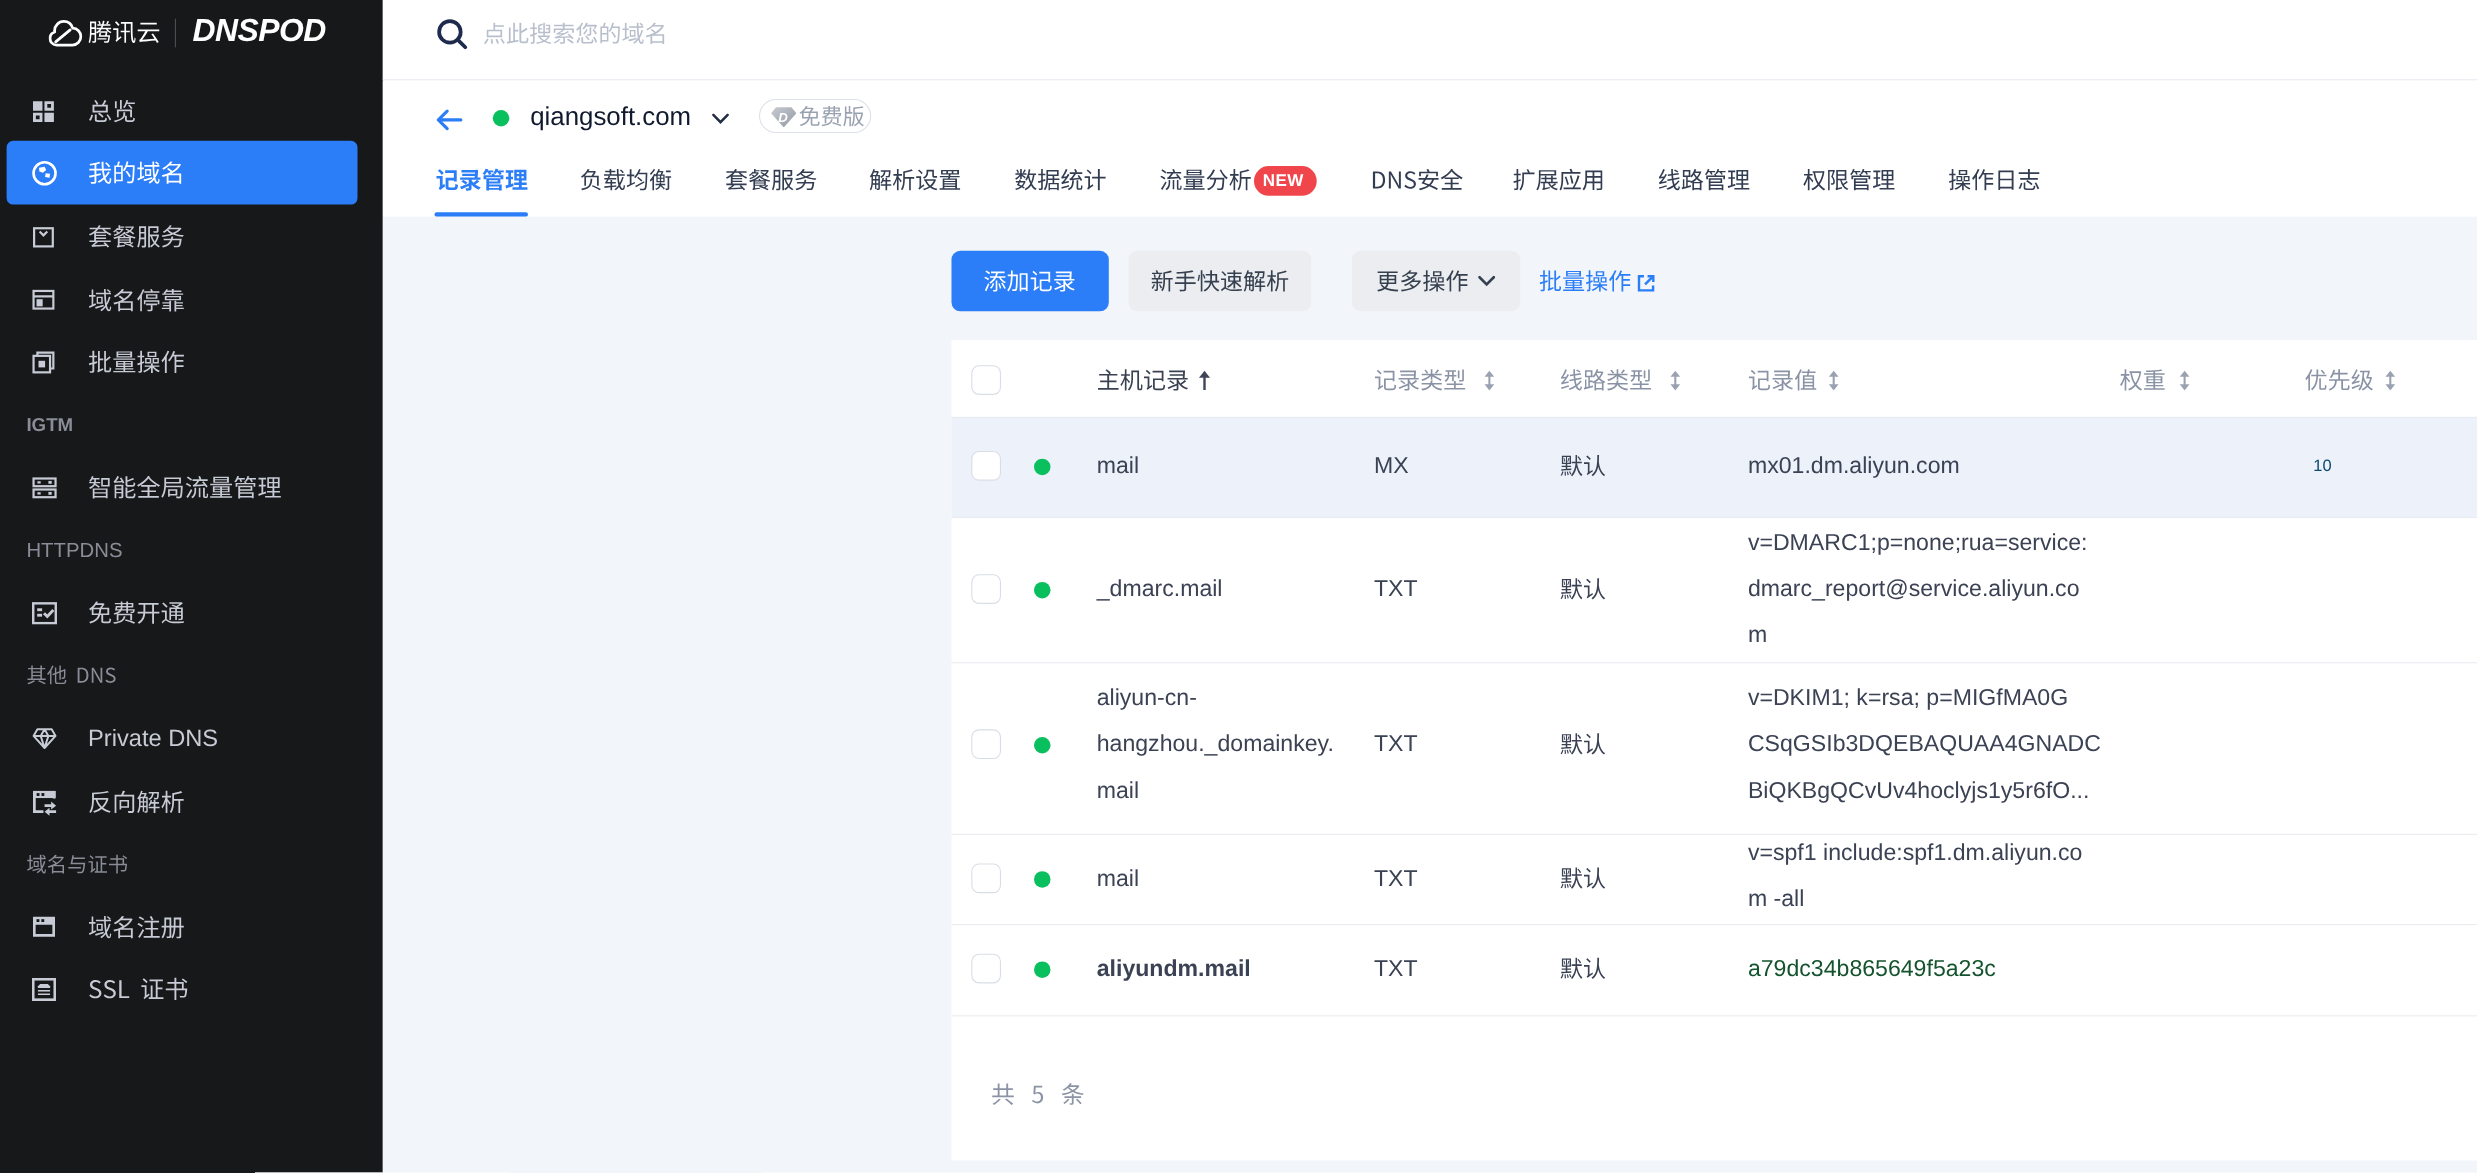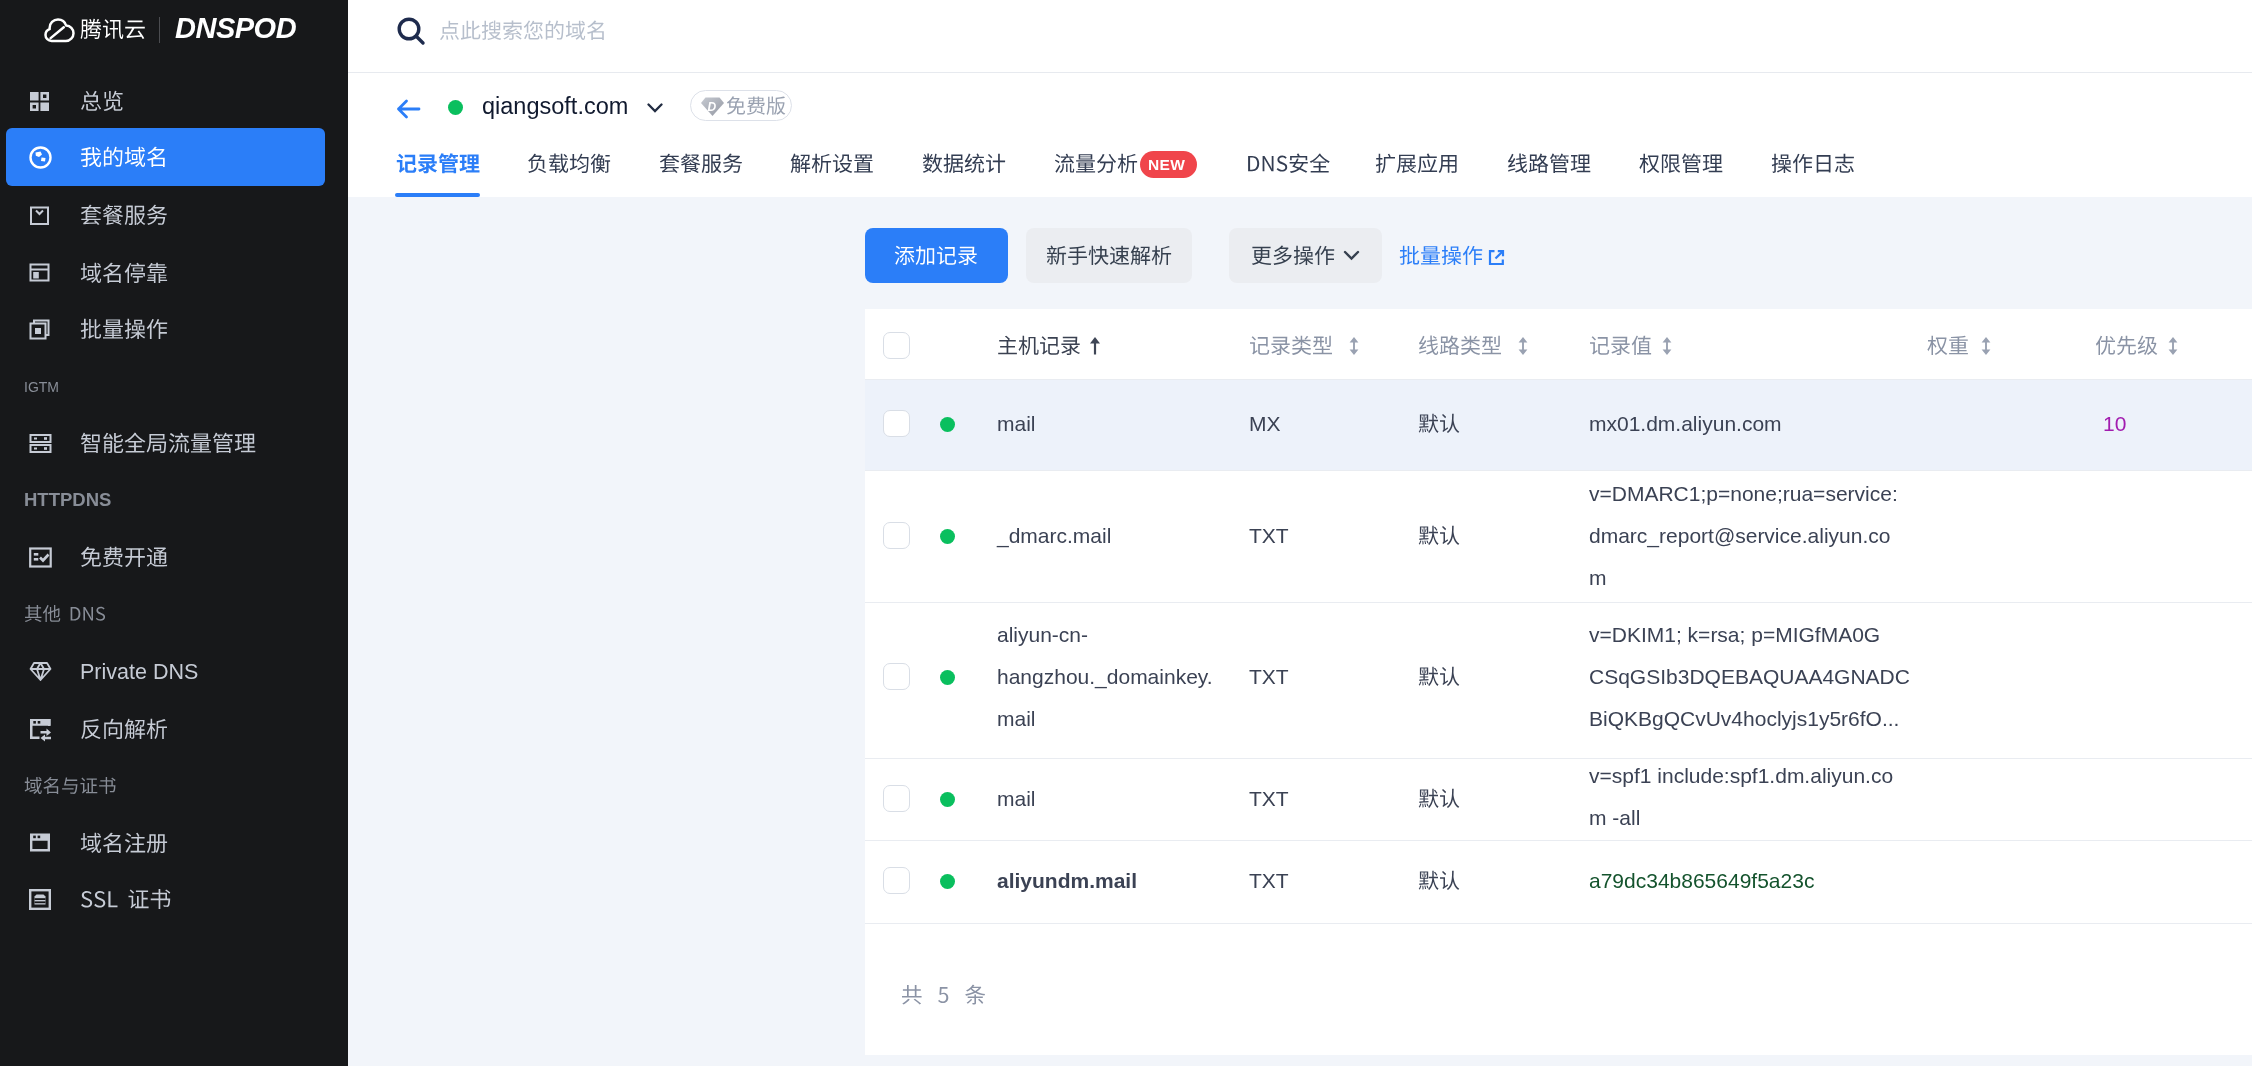--- a/index.html
+++ b/index.html
@@ -54,34 +54,34 @@
     <div class="abs" style="left:29px;top:319px"><svg width="21" height="21" viewBox="0 0 21 21">
         <path d="M5 4 V1.5 H19.5 V16 H17" fill="none" stroke="#c6cbd5" stroke-width="2"></path>
         <rect x="1.5" y="4.5" width="15" height="15" fill="none" stroke="#c6cbd5" stroke-width="2"></rect>
         <rect x="6" y="9" width="6" height="6" fill="#c6cbd5"></rect>
       </svg></div>
     <div style="position:absolute;left:80px;top:314px">
       <svg width="90" height="31" viewBox="0 -23.3 90 31" style="display:block;overflow:visible">
         <path fill="#c6cbd5" d="M4 -18.5V-14H1V-12.5H4V-7.7C2.8 -7.4 1.7 -7.1 0.7 -6.8L1.2 -5.2L4 -6.1V-0.3C4 -0 3.9 0.1 3.6 0.1C3.3 0.1 2.4 0.1 1.3 0.1C1.6 0.5 1.8 1.2 1.8 1.6C3.4 1.6 4.3 1.6 4.9 1.3C5.4 1 5.7 0.6 5.7 -0.3V-6.5L8.4 -7.4L8.2 -8.9L5.7 -8.1V-12.5H8.1V-14H5.7V-18.5ZM9.1 1.4C9.5 1.1 10.1 0.7 14 -1.1C13.9 -1.4 13.8 -2.1 13.7 -2.6L10.7 -1.3V-9.8H13.9V-11.4H10.7V-18.2H9.1V-1.7C9.1 -0.8 8.7 -0.3 8.3 -0.1C8.6 0.3 9 1 9.1 1.4ZM19.5 -13.4C18.7 -12.5 17.5 -11.4 16.3 -10.6V-18.1H14.7V-1.4C14.7 0.7 15.2 1.2 16.8 1.2C17.1 1.2 18.8 1.2 19.1 1.2C20.6 1.2 21 0.2 21.1 -2.7C20.7 -2.8 20 -3.2 19.6 -3.5C19.6 -1 19.5 -0.4 19 -0.4C18.7 -0.4 17.3 -0.4 17 -0.4C16.5 -0.4 16.3 -0.5 16.3 -1.4V-8.8C17.8 -9.8 19.4 -11.1 20.7 -12.3Z M27.5 -14.6H38.4V-13.4H27.5ZM27.5 -16.8H38.4V-15.6H27.5ZM25.9 -17.8V-12.4H40.1V-17.8ZM23.1 -11.5V-10.2H42.9V-11.5ZM27.1 -6H32.2V-4.7H27.1ZM33.8 -6H39.1V-4.7H33.8ZM27.1 -8.2H32.2V-7H27.1ZM33.8 -8.2H39.1V-7H33.8ZM23 -0.1V1.2H43V-0.1H33.8V-1.3H41.2V-2.5H33.8V-3.7H40.7V-9.2H25.5V-3.7H32.2V-2.5H24.9V-1.3H32.2V-0.1Z M55.6 -16.3H60.7V-14H55.6ZM54.1 -17.6V-12.8H62.2V-17.6ZM53.2 -10.6H56.1V-8.1H53.2ZM60.1 -10.6H63.1V-8.1H60.1ZM47.5 -18.5V-14H45V-12.5H47.5V-7.7C46.5 -7.3 45.6 -7 44.8 -6.8L45.2 -5.2L47.5 -6V-0.2C47.5 0.1 47.4 0.2 47.2 0.2C47 0.2 46.3 0.2 45.6 0.2C45.8 0.6 46 1.3 46.1 1.6C47.2 1.6 47.9 1.6 48.4 1.3C48.9 1.1 49.1 0.7 49.1 -0.2V-6.6L51.2 -7.5L51 -9L49.1 -8.2V-12.5H51.1V-14H49.1V-18.5ZM57.3 -6.8V-5.1H51.5V-3.8H56.3C54.8 -2.1 52.4 -0.7 50.1 -0C50.4 0.3 50.9 0.9 51.1 1.3C53.4 0.5 55.7 -1.1 57.3 -2.9V1.8H58.9V-3C60.3 -1.3 62.3 0.3 64.2 1.1C64.5 0.7 64.9 0.1 65.3 -0.2C63.3 -0.9 61.2 -2.3 59.9 -3.8H64.9V-5.1H58.9V-6.8H64.4V-11.8H58.7V-6.8H57.5V-11.8H51.9V-6.8Z M77.6 -18.2C76.5 -15 74.7 -11.8 72.7 -9.7C73.1 -9.5 73.7 -8.9 74 -8.6C75.1 -9.8 76.2 -11.4 77.1 -13.2H78.7V1.7H80.3V-3.6H86.9V-5.2H80.3V-8.5H86.7V-10H80.3V-13.2H87.2V-14.8H77.9C78.4 -15.8 78.8 -16.8 79.2 -17.8ZM72.3 -18.4C71 -15 69 -11.7 66.8 -9.6C67.1 -9.2 67.6 -8.3 67.8 -8C68.5 -8.7 69.2 -9.6 69.9 -10.6V1.7H71.6V-13.2C72.4 -14.7 73.2 -16.3 73.9 -17.9Z"></path>
       </svg>
     </div>
-    <div style="position:absolute;left:24px;top:387px;transform:translateY(-50%);font-size:14px;color:#888d97;font-weight:400;letter-spacing:0;white-space:nowrap">IGTM</div>
+    <div style="position:absolute;left:24px;top:387px;transform:translateY(-50%);font-size:17px;color:#888d97;font-weight:700;letter-spacing:0;white-space:nowrap">IGTM</div>
     <div class="abs" style="left:29px;top:433px"><svg width="23" height="21" viewBox="0 0 23 21">
         <rect x="1.5" y="2" width="20" height="7" fill="none" stroke="#c6cbd5" stroke-width="2"></rect>
         <rect x="1.5" y="12" width="20" height="7" fill="none" stroke="#c6cbd5" stroke-width="2"></rect>
         <path d="M5 5.5h3M5 15.5h3" stroke="#c6cbd5" stroke-width="2"></path>
         <rect x="15" y="4.2" width="3" height="2.6" fill="#c6cbd5"></rect>
         <rect x="15" y="14.2" width="3" height="2.6" fill="#c6cbd5"></rect>
       </svg></div>
     <div style="position:absolute;left:80px;top:428px">
       <svg width="178" height="31" viewBox="0 -23.3 178 31" style="display:block;overflow:visible">
         <path fill="#c6cbd5" d="M13.5 -15.2H18.1V-10.5H13.5ZM12 -16.7V-9H19.7V-16.7ZM5.9 -2.6H16.2V-0.4H5.9ZM5.9 -3.9V-6H16.2V-3.9ZM4.3 -7.3V1.8H5.9V0.9H16.2V1.7H17.8V-7.3ZM3.6 -18.5C3.1 -16.9 2.2 -15.2 1.1 -14.1C1.5 -13.9 2.1 -13.6 2.4 -13.3C2.9 -13.9 3.4 -14.5 3.8 -15.3H5.7V-14L5.6 -13.2H1.1V-11.9H5.3C4.9 -10.5 3.7 -9.1 0.9 -8C1.3 -7.7 1.7 -7.2 2 -6.8C4.3 -7.9 5.6 -9.1 6.3 -10.4C7.4 -9.6 9.1 -8.4 9.7 -7.9L10.9 -9C10.3 -9.5 7.7 -11 6.8 -11.5L7 -11.9H11.1V-13.2H7.2L7.2 -14V-15.3H10.5V-16.7H4.5C4.7 -17.2 4.9 -17.7 5.1 -18.2Z M30.4 -9.2V-7.3H25.7V-9.2ZM24.2 -10.6V1.7H25.7V-2.8H30.4V-0.2C30.4 0.1 30.4 0.2 30.1 0.2C29.7 0.2 28.8 0.2 27.8 0.2C28 0.6 28.2 1.3 28.3 1.7C29.7 1.7 30.7 1.7 31.3 1.4C31.9 1.2 32.1 0.7 32.1 -0.2V-10.6ZM25.7 -6H30.4V-4H25.7ZM40.9 -16.8C39.6 -16.2 37.6 -15.4 35.8 -14.7V-18.4H34.1V-11.1C34.1 -9.3 34.7 -8.8 36.8 -8.8C37.2 -8.8 40.1 -8.8 40.6 -8.8C42.3 -8.8 42.8 -9.5 43 -12.2C42.5 -12.3 41.9 -12.6 41.5 -12.9C41.4 -10.7 41.3 -10.3 40.4 -10.3C39.8 -10.3 37.4 -10.3 36.9 -10.3C35.9 -10.3 35.8 -10.4 35.8 -11.2V-13.4C37.9 -14 40.2 -14.8 42 -15.6ZM41.1 -7C39.9 -6.2 37.8 -5.3 35.8 -4.7V-8.2H34.1V-0.8C34.1 1.1 34.7 1.6 36.8 1.6C37.3 1.6 40.2 1.6 40.7 1.6C42.5 1.6 43 0.8 43.2 -2.2C42.7 -2.3 42.1 -2.6 41.7 -2.8C41.6 -0.3 41.4 0.1 40.5 0.1C39.9 0.1 37.5 0.1 37 0.1C35.9 0.1 35.8 -0 35.8 -0.7V-3.3C38 -3.9 40.5 -4.8 42.2 -5.8ZM23.8 -12.2C24.3 -12.4 25.1 -12.5 31.1 -12.9C31.3 -12.5 31.5 -12.1 31.6 -11.7L33 -12.4C32.6 -13.7 31.4 -15.7 30.2 -17.2L28.9 -16.6C29.4 -15.9 30 -15 30.4 -14.1L25.6 -13.9C26.6 -15 27.5 -16.5 28.3 -18L26.6 -18.5C25.9 -16.8 24.7 -15.1 24.3 -14.6C23.9 -14.1 23.6 -13.8 23.3 -13.8C23.5 -13.3 23.8 -12.5 23.8 -12.2Z M54.8 -18.7C52.6 -15.2 48.6 -12 44.6 -10.2C45 -9.8 45.5 -9.3 45.7 -8.8C46.6 -9.3 47.5 -9.8 48.3 -10.3V-8.9H54.1V-5.5H48.5V-4H54.1V-0.4H45.7V1.1H64.4V-0.4H55.9V-4H61.8V-5.5H55.9V-8.9H61.8V-10.3C62.6 -9.8 63.5 -9.2 64.3 -8.7C64.6 -9.2 65.1 -9.8 65.5 -10.1C61.9 -12 58.7 -14.3 55.9 -17.5L56.3 -18ZM48.4 -10.4C50.9 -12 53.2 -14 55 -16.3C57.1 -13.9 59.3 -12 61.8 -10.4Z M69.4 -17.3V-12.1C69.4 -8.5 69.1 -3.4 66.6 0.1C67 0.3 67.7 0.9 67.9 1.2C69.8 -1.5 70.6 -5.1 70.8 -8.3H84.4C84.2 -2.7 83.9 -0.5 83.4 -0C83.2 0.2 83 0.2 82.6 0.2C82.2 0.2 81.1 0.2 79.9 0.1C80.2 0.6 80.4 1.2 80.4 1.7C81.6 1.8 82.7 1.8 83.3 1.7C84 1.6 84.4 1.5 84.9 1C85.5 0.2 85.8 -2.3 86.1 -9C86.1 -9.2 86.1 -9.8 86.1 -9.8H71L71 -11.7H84.5V-17.3ZM71 -15.9H82.9V-13.1H71ZM72.8 -6.6V0.4H74.3V-0.9H81.2V-6.6ZM74.3 -5.2H79.6V-2.2H74.3Z M100.7 -7.9V0.8H102.2V-7.9ZM96.8 -8V-5.7C96.8 -3.7 96.5 -1.2 93.8 0.6C94.2 0.9 94.7 1.4 95 1.7C97.9 -0.4 98.3 -3.3 98.3 -5.7V-8ZM104.6 -8V-1C104.6 0.4 104.7 0.7 105 1C105.3 1.3 105.8 1.4 106.3 1.4C106.5 1.4 107.1 1.4 107.3 1.4C107.7 1.4 108.2 1.3 108.4 1.1C108.7 1 108.9 0.7 109 0.3C109.1 -0.1 109.2 -1.3 109.2 -2.2C108.8 -2.4 108.3 -2.6 108 -2.9C108 -1.8 108 -1 108 -0.6C107.9 -0.3 107.8 -0.1 107.7 -0C107.6 0 107.4 0 107.2 0C107.1 0 106.8 0 106.6 0C106.5 0 106.3 0 106.3 -0C106.2 -0.2 106.2 -0.4 106.2 -0.8V-8ZM89.9 -17C91.2 -16.2 92.8 -15 93.6 -14.2L94.6 -15.5C93.8 -16.3 92.2 -17.5 90.8 -18.2ZM88.9 -11C90.3 -10.3 92 -9.3 92.9 -8.5L93.8 -9.9C92.9 -10.6 91.2 -11.6 89.8 -12.2ZM89.4 0.4 90.8 1.5C92.1 -0.6 93.7 -3.3 94.8 -5.7L93.6 -6.7C92.4 -4.2 90.6 -1.3 89.4 0.4ZM100.3 -18.1C100.7 -17.4 101 -16.4 101.3 -15.6H95V-14.1H99.3C98.4 -12.9 97.2 -11.4 96.7 -11C96.3 -10.6 95.7 -10.4 95.3 -10.4C95.4 -10 95.6 -9.2 95.7 -8.8C96.3 -9 97.3 -9.1 106.4 -9.7C106.9 -9.1 107.2 -8.6 107.5 -8.1L108.8 -9C108 -10.3 106.3 -12.3 104.9 -13.8L103.7 -13C104.2 -12.5 104.8 -11.7 105.4 -11.1L98.5 -10.7C99.3 -11.7 100.4 -13 101.2 -14.1H108.8V-15.6H103C102.7 -16.5 102.3 -17.6 101.8 -18.5Z M115.5 -14.6H126.4V-13.4H115.5ZM115.5 -16.8H126.4V-15.6H115.5ZM113.9 -17.8V-12.4H128.1V-17.8ZM111.1 -11.5V-10.2H130.9V-11.5ZM115.1 -6H120.2V-4.7H115.1ZM121.8 -6H127.1V-4.7H121.8ZM115.1 -8.2H120.2V-7H115.1ZM121.8 -8.2H127.1V-7H121.8ZM111 -0.1V1.2H131V-0.1H121.8V-1.3H129.2V-2.5H121.8V-3.7H128.7V-9.2H113.5V-3.7H120.2V-2.5H112.9V-1.3H120.2V-0.1Z M136.6 -9.6V1.8H138.3V1H149V1.7H150.6V-3.7H138.3V-5.2H149.4V-9.6ZM149 -0.3H138.3V-2.4H149ZM141.7 -13.7C141.9 -13.3 142.2 -12.8 142.4 -12.3H134.2V-8.7H135.8V-11H150.5V-8.7H152.1V-12.3H144.1C143.9 -12.8 143.5 -13.5 143.2 -14ZM138.3 -8.4H147.8V-6.5H138.3ZM135.7 -18.6C135.1 -16.7 134.2 -14.8 132.9 -13.6C133.4 -13.4 134 -13 134.4 -12.8C135 -13.5 135.6 -14.4 136.2 -15.5H137.7C138.2 -14.7 138.6 -13.7 138.8 -13L140.2 -13.5C140.1 -14 139.7 -14.8 139.3 -15.5H142.6V-16.7H136.7C136.9 -17.2 137.1 -17.7 137.3 -18.3ZM145 -18.5C144.6 -16.9 143.8 -15.4 142.8 -14.3C143.2 -14.1 143.9 -13.8 144.2 -13.6C144.7 -14.1 145.1 -14.7 145.5 -15.4H147C147.7 -14.6 148.3 -13.6 148.6 -13L150 -13.6C149.7 -14.1 149.2 -14.8 148.7 -15.4H152.7V-16.7H146C146.3 -17.2 146.4 -17.7 146.6 -18.2Z M164.5 -11.9H167.8V-9H164.5ZM169.3 -11.9H172.6V-9H169.3ZM164.5 -16H167.8V-13.2H164.5ZM169.3 -16H172.6V-13.2H169.3ZM161 -0.5V1H175.3V-0.5H169.4V-3.5H174.5V-5H169.4V-7.6H174.2V-17.5H163V-7.6H167.7V-5H162.7V-3.5H167.7V-0.5ZM154.8 -2.2 155.2 -0.5C157.1 -1.2 159.7 -2 162 -2.8L161.7 -4.4L159.3 -3.6V-9.1H161.5V-10.6H159.3V-15.4H161.9V-17H155V-15.4H157.7V-10.6H155.2V-9.1H157.7V-3.1C156.6 -2.8 155.6 -2.4 154.8 -2.2Z"></path>
       </svg>
     </div>
-    <div style="position:absolute;left:24px;top:500px;transform:translateY(-50%);font-size:18.5px;color:#888d97;font-weight:700;letter-spacing:0;white-space:nowrap">HTTPDNS</div>
+    <div style="position:absolute;left:24px;top:500px;transform:translateY(-50%);font-size:18.5px;color:#888d97;font-weight:400;letter-spacing:0;white-space:nowrap">HTTPDNS</div>
     <div class="abs" style="left:29px;top:547px"><svg width="23" height="21" viewBox="0 0 23 21">
         <rect x="1.2" y="1.5" width="20.5" height="18" fill="none" stroke="#c6cbd5" stroke-width="2.2"></rect>
         <rect x="4.8" y="6" width="4.5" height="2.6" fill="#c6cbd5"></rect>
         <rect x="4.8" y="11" width="4.5" height="2.6" fill="#c6cbd5"></rect>
         <path d="M11 10.5 L14 13.5 L19.5 7.5" fill="none" stroke="#c6cbd5" stroke-width="2.6"></path>
       </svg></div>
     <div style="position:absolute;left:80px;top:542px">
       <svg width="90" height="31" viewBox="0 -23.3 90 31" style="display:block;overflow:visible">
         <path fill="#c6cbd5" d="M7.3 -18.5C6.1 -16.3 3.9 -13.6 0.9 -11.6C1.3 -11.4 1.8 -10.8 2.1 -10.4C2.5 -10.7 3 -11.1 3.4 -11.4V-6.1H9.3C8.3 -3.3 6.1 -1.1 1.1 0.2C1.5 0.5 1.9 1.1 2.1 1.6C7.6 0.1 10 -2.6 11.1 -6.1H12.1V-0.9C12.1 0.8 12.6 1.3 14.8 1.3C15.2 1.3 18 1.3 18.5 1.3C20.3 1.3 20.8 0.5 21 -2.6C20.5 -2.7 19.9 -3 19.5 -3.3C19.4 -0.6 19.3 -0.2 18.3 -0.2C17.7 -0.2 15.4 -0.2 14.9 -0.2C13.9 -0.2 13.8 -0.3 13.8 -1V-6.1H19.3V-12.9H12.8C13.7 -13.9 14.5 -15.1 15.1 -16.1L14 -16.9L13.7 -16.8H8.2C8.6 -17.3 8.8 -17.7 9.1 -18.2ZM5.1 -12.9C5.9 -13.8 6.6 -14.6 7.2 -15.4H12.8C12.2 -14.6 11.5 -13.6 10.9 -12.9ZM5 -11.4H10.3C10.2 -10.1 10 -8.8 9.7 -7.6H5ZM12 -11.4H17.6V-7.6H11.5C11.7 -8.8 11.9 -10.1 12 -11.4Z M32.4 -5.1C31.7 -1.8 29.9 -0.3 22.9 0.4C23.2 0.7 23.6 1.4 23.6 1.8C31 0.9 33.2 -1.1 34.1 -5.1ZM33.5 -1.3C36.3 -0.5 40 0.8 41.9 1.8L42.8 0.5C40.8 -0.5 37.1 -1.7 34.3 -2.4ZM29.8 -13.1C29.7 -12.5 29.6 -12 29.4 -11.5H26.3L26.6 -13.1ZM31.3 -13.1H34.8V-11.5H31C31.2 -12 31.3 -12.5 31.3 -13.1ZM25.3 -14.3C25.1 -13 24.8 -11.4 24.6 -10.3H28.6C27.6 -9.3 26 -8.5 23.3 -7.8C23.6 -7.5 24 -6.9 24.1 -6.5C24.8 -6.7 25.5 -6.9 26.1 -7.1V-1.3H27.7V-6H38.4V-1.5H40.1V-7.4H26.9C28.8 -8.2 29.9 -9.2 30.5 -10.3H34.8V-8H36.4V-10.3H40.9C40.8 -9.7 40.7 -9.3 40.6 -9.2C40.4 -9.1 40.3 -9.1 40.1 -9.1C39.8 -9.1 39.2 -9.1 38.5 -9.2C38.7 -8.8 38.8 -8.4 38.8 -8C39.6 -8 40.4 -8 40.8 -8C41.2 -8 41.6 -8.1 41.8 -8.4C42.2 -8.8 42.3 -9.5 42.5 -10.9C42.5 -11.1 42.5 -11.5 42.5 -11.5H36.4V-13.1H41.2V-17.1H36.4V-18.5H34.8V-17.1H31.3V-18.5H29.8V-17.1H24.4V-15.9H29.8V-14.3L25.9 -14.3ZM31.3 -15.9H34.8V-14.3H31.3ZM36.4 -15.9H39.7V-14.3H36.4Z M58.3 -15.5V-9.2H52.1V-10.1V-15.5ZM45.1 -9.2V-7.6H50.3C50 -4.6 48.9 -1.6 45.2 0.6C45.6 0.9 46.2 1.5 46.5 1.8C50.6 -0.7 51.7 -4.2 52 -7.6H58.3V1.8H60V-7.6H64.9V-9.2H60V-15.5H64.2V-17.1H46V-15.5H50.4V-10.1L50.4 -9.2Z M67.4 -16.7C68.7 -15.5 70.4 -13.9 71.2 -12.9L72.4 -14C71.6 -15 69.9 -16.5 68.6 -17.6ZM71.6 -10.2H66.9V-8.7H70V-2.4C69.1 -2 68 -1 66.9 0.2L67.9 1.5C69 0 70.1 -1.2 70.8 -1.2C71.3 -1.2 72.1 -0.5 73 0.1C74.5 1 76.4 1.3 79.1 1.3C81.5 1.3 85.3 1.1 86.9 1C86.9 0.6 87.1 -0.2 87.3 -0.6C85.1 -0.4 81.7 -0.2 79.1 -0.2C76.7 -0.2 74.8 -0.3 73.3 -1.2C72.6 -1.7 72.1 -2.1 71.6 -2.4ZM74 -17.7V-16.4H83.3C82.4 -15.7 81.3 -15 80.2 -14.5C79.1 -15 78 -15.4 77 -15.8L75.9 -14.8C77.3 -14.3 78.9 -13.6 80.2 -13H74V-1.6H75.5V-5.2H79.3V-1.6H80.8V-5.2H84.6V-3.2C84.6 -2.9 84.5 -2.9 84.2 -2.8C84 -2.8 83 -2.8 82 -2.9C82.2 -2.5 82.4 -1.9 82.4 -1.5C83.9 -1.5 84.9 -1.5 85.4 -1.8C86 -2 86.2 -2.4 86.2 -3.2V-13H83.3C82.9 -13.2 82.3 -13.5 81.7 -13.8C83.3 -14.7 85 -15.8 86.2 -17L85.1 -17.8L84.8 -17.7ZM84.6 -11.7V-9.7H80.8V-11.7ZM75.5 -8.5H79.3V-6.5H75.5ZM75.5 -9.7V-11.7H79.3V-9.7ZM84.6 -8.5V-6.5H80.8V-8.5Z"></path>
       </svg>
@@ -326,21 +326,21 @@
 <div class="abs" style="left:883px;top:410px;width:27px;height:27px;border:1.5px solid #d9dee6;border-radius:7px;background:#fff"></div>
 <div class="abs" style="left:940px;top:417px;width:15px;height:15px;border-radius:50%;background:#0abf5e"></div>
 <div style="position:absolute;left:997px;top:424px;transform:translateY(-50%);font-size:21px;color:#3b4254;font-weight:400;letter-spacing:0;white-space:nowrap">mail</div>
 <div style="position:absolute;left:1249px;top:424px;transform:translateY(-50%);font-size:21px;color:#3b4254;font-weight:400;letter-spacing:0;white-space:nowrap">MX</div>
 <div style="position:absolute;left:1418px;top:409px">
     <svg width="44" height="30" viewBox="0 -22.3 44 30" style="display:block;overflow:visible">
       <path fill="#3b4254" d="M16 -16C16.8 -14.9 17.9 -13.4 18.3 -12.5L19.4 -13.3C18.9 -14.1 17.9 -15.5 17 -16.5ZM3.5 -14.7C3.8 -13.7 4.1 -12.3 4.1 -11.5L5 -11.7C4.9 -12.5 4.6 -13.9 4.2 -14.9ZM4.3 -2.5C4.4 -1.3 4.5 0.2 4.5 1.2L5.6 1C5.6 0.1 5.5 -1.4 5.3 -2.6ZM6.3 -2.5C6.7 -1.4 7 -0.1 7 0.8L8.1 0.6C8 -0.3 7.7 -1.7 7.3 -2.7ZM8.4 -2.6C8.8 -1.8 9.2 -0.7 9.3 0L10.4 -0.4C10.2 -1.1 9.9 -2.1 9.4 -2.9ZM2.4 -3C2 -1.8 1.4 -0.2 0.7 0.8L1.8 1.3C2.4 0.3 3 -1.4 3.4 -2.5ZM7.8 -14.9C7.6 -13.9 7.2 -12.4 6.9 -11.6L7.6 -11.3C7.9 -12.1 8.4 -13.5 8.7 -14.6ZM14.3 -17.6V-12.9L14.3 -11.6H10.8V-10.1H14.3C14 -6.6 13.1 -2.6 10.1 0.7C10.5 0.9 11 1.3 11.3 1.6C13.5 -0.9 14.7 -3.8 15.2 -6.6C16.1 -3.1 17.4 -0.1 19.5 1.6C19.7 1.2 20.2 0.7 20.6 0.4C18 -1.6 16.5 -5.5 15.7 -10.1H20V-11.6H15.7L15.7 -12.9V-17.6ZM3.1 -15.8H5.6V-10.6H3.1ZM6.6 -15.8H8.9V-10.6H6.6ZM1.7 -7.9V-6.7H5.4V-5L1.3 -4.8L1.4 -3.4C3.8 -3.6 7.2 -3.8 10.5 -4L10.5 -5.3L6.8 -5.1V-6.7H10.2V-7.9H6.8V-9.5H10.2V-16.9H1.9V-9.5H5.4V-7.9Z M24 -16.3C25 -15.3 26.5 -13.9 27.1 -13.1L28.2 -14.3C27.5 -15.1 26.1 -16.3 25 -17.2ZM34.1 -17.6C34 -10.5 34.1 -3.1 28.8 0.6C29.2 0.8 29.7 1.3 30 1.7C32.8 -0.4 34.2 -3.4 34.9 -6.9C35.7 -3.9 37.2 -0.4 40.2 1.7C40.4 1.3 40.9 0.8 41.3 0.5C36.7 -2.5 35.8 -9.1 35.5 -11.2C35.6 -13.3 35.6 -15.5 35.7 -17.6ZM22 -11V-9.5H25.5V-2.3C25.5 -1.3 24.8 -0.6 24.4 -0.3C24.7 -0 25.1 0.5 25.2 0.8C25.5 0.4 26.1 0 30.1 -2.8C30 -3.1 29.8 -3.7 29.7 -4.1L27 -2.4V-11Z"></path>
     </svg>
   </div>
 <div style="position:absolute;left:1589px;top:424px;transform:translateY(-50%);font-size:21px;color:#3b4254;font-weight:400;letter-spacing:0;white-space:nowrap">mx01.dm.aliyun.com</div>
-<div style="position:absolute;left:2103px;top:424px;transform:translateY(-50%);font-size:21px;color:#a21caf;font-weight:400;letter-spacing:0;white-space:nowrap">10</div>
+<div style="position:absolute;left:2103px;top:424px;transform:translateY(-50%);font-size:15px;color:#0c4a6e;font-weight:400;letter-spacing:0;white-space:nowrap">10</div>
 <div class="abs" style="left:883px;top:522px;width:27px;height:27px;border:1.5px solid #d9dee6;border-radius:7px;background:#fff"></div>
 <div class="abs" style="left:940px;top:529px;width:15px;height:15px;border-radius:50%;background:#0abf5e"></div>
 <div style="position:absolute;left:997px;top:536px;transform:translateY(-50%);font-size:21px;color:#3b4254;font-weight:400;letter-spacing:0;white-space:nowrap">_dmarc.mail</div>
 <div style="position:absolute;left:1249px;top:536px;transform:translateY(-50%);font-size:21px;color:#3b4254;font-weight:400;letter-spacing:0;white-space:nowrap">TXT</div>
 <div style="position:absolute;left:1418px;top:521px">
     <svg width="44" height="30" viewBox="0 -22.3 44 30" style="display:block;overflow:visible">
       <path fill="#3b4254" d="M16 -16C16.8 -14.9 17.9 -13.4 18.3 -12.5L19.4 -13.3C18.9 -14.1 17.9 -15.5 17 -16.5ZM3.5 -14.7C3.8 -13.7 4.1 -12.3 4.1 -11.5L5 -11.7C4.9 -12.5 4.6 -13.9 4.2 -14.9ZM4.3 -2.5C4.4 -1.3 4.5 0.2 4.5 1.2L5.6 1C5.6 0.1 5.5 -1.4 5.3 -2.6ZM6.3 -2.5C6.7 -1.4 7 -0.1 7 0.8L8.1 0.6C8 -0.3 7.7 -1.7 7.3 -2.7ZM8.4 -2.6C8.8 -1.8 9.2 -0.7 9.3 0L10.4 -0.4C10.2 -1.1 9.9 -2.1 9.4 -2.9ZM2.4 -3C2 -1.8 1.4 -0.2 0.7 0.8L1.8 1.3C2.4 0.3 3 -1.4 3.4 -2.5ZM7.8 -14.9C7.6 -13.9 7.2 -12.4 6.9 -11.6L7.6 -11.3C7.9 -12.1 8.4 -13.5 8.7 -14.6ZM14.3 -17.6V-12.9L14.3 -11.6H10.8V-10.1H14.3C14 -6.6 13.1 -2.6 10.1 0.7C10.5 0.9 11 1.3 11.3 1.6C13.5 -0.9 14.7 -3.8 15.2 -6.6C16.1 -3.1 17.4 -0.1 19.5 1.6C19.7 1.2 20.2 0.7 20.6 0.4C18 -1.6 16.5 -5.5 15.7 -10.1H20V-11.6H15.7L15.7 -12.9V-17.6ZM3.1 -15.8H5.6V-10.6H3.1ZM6.6 -15.8H8.9V-10.6H6.6ZM1.7 -7.9V-6.7H5.4V-5L1.3 -4.8L1.4 -3.4C3.8 -3.6 7.2 -3.8 10.5 -4L10.5 -5.3L6.8 -5.1V-6.7H10.2V-7.9H6.8V-9.5H10.2V-16.9H1.9V-9.5H5.4V-7.9Z M24 -16.3C25 -15.3 26.5 -13.9 27.1 -13.1L28.2 -14.3C27.5 -15.1 26.1 -16.3 25 -17.2ZM34.1 -17.6C34 -10.5 34.1 -3.1 28.8 0.6C29.2 0.8 29.7 1.3 30 1.7C32.8 -0.4 34.2 -3.4 34.9 -6.9C35.7 -3.9 37.2 -0.4 40.2 1.7C40.4 1.3 40.9 0.8 41.3 0.5C36.7 -2.5 35.8 -9.1 35.5 -11.2C35.6 -13.3 35.6 -15.5 35.7 -17.6ZM22 -11V-9.5H25.5V-2.3C25.5 -1.3 24.8 -0.6 24.4 -0.3C24.7 -0 25.1 0.5 25.2 0.8C25.5 0.4 26.1 0 30.1 -2.8C30 -3.1 29.8 -3.7 29.7 -4.1L27 -2.4V-11Z"></path>
     </svg>
   </div>
 <div style="position:absolute;left:1589px;top:473px;font-size:21px;line-height:42px;color:#3b4254;white-space:pre"><div style="height:42px">v=DMARC1;p=none;rua=service:</div><div style="height:42px">dmarc_report@service.aliyun.co</div><div style="height:42px">m</div></div>

